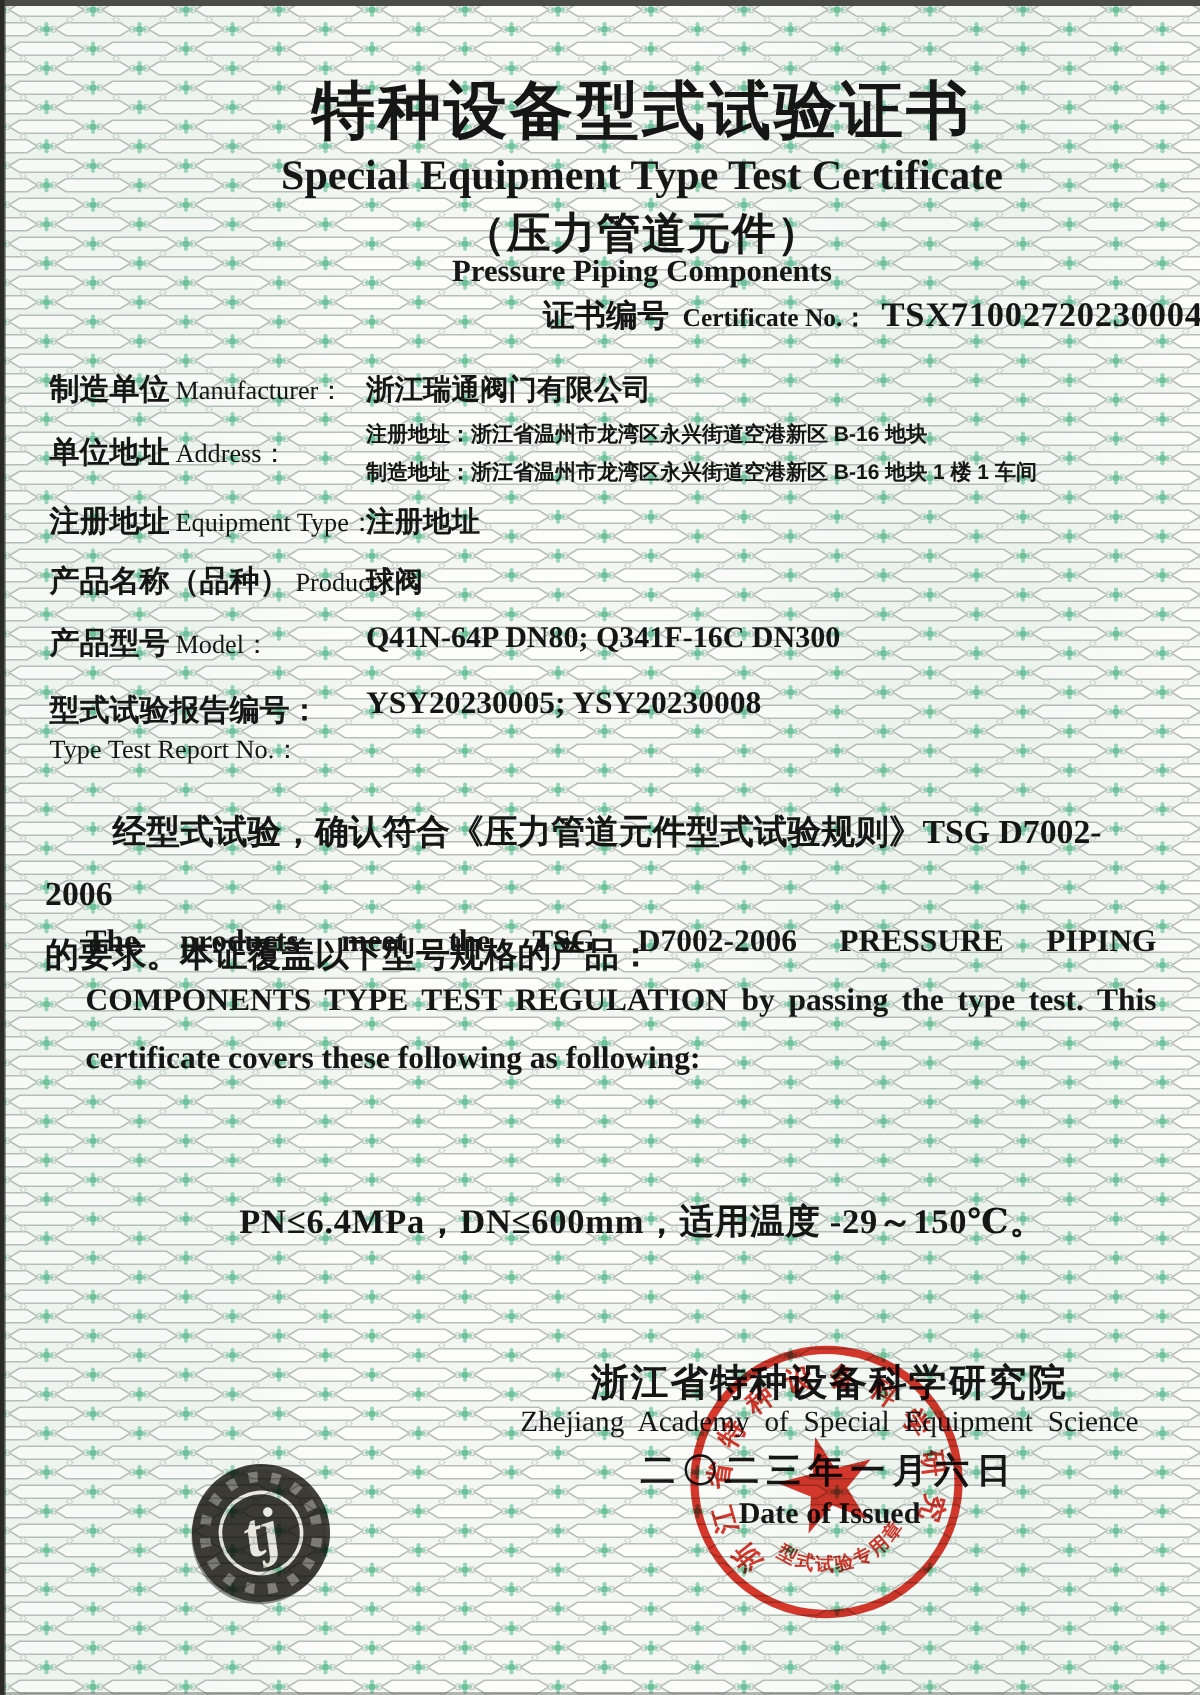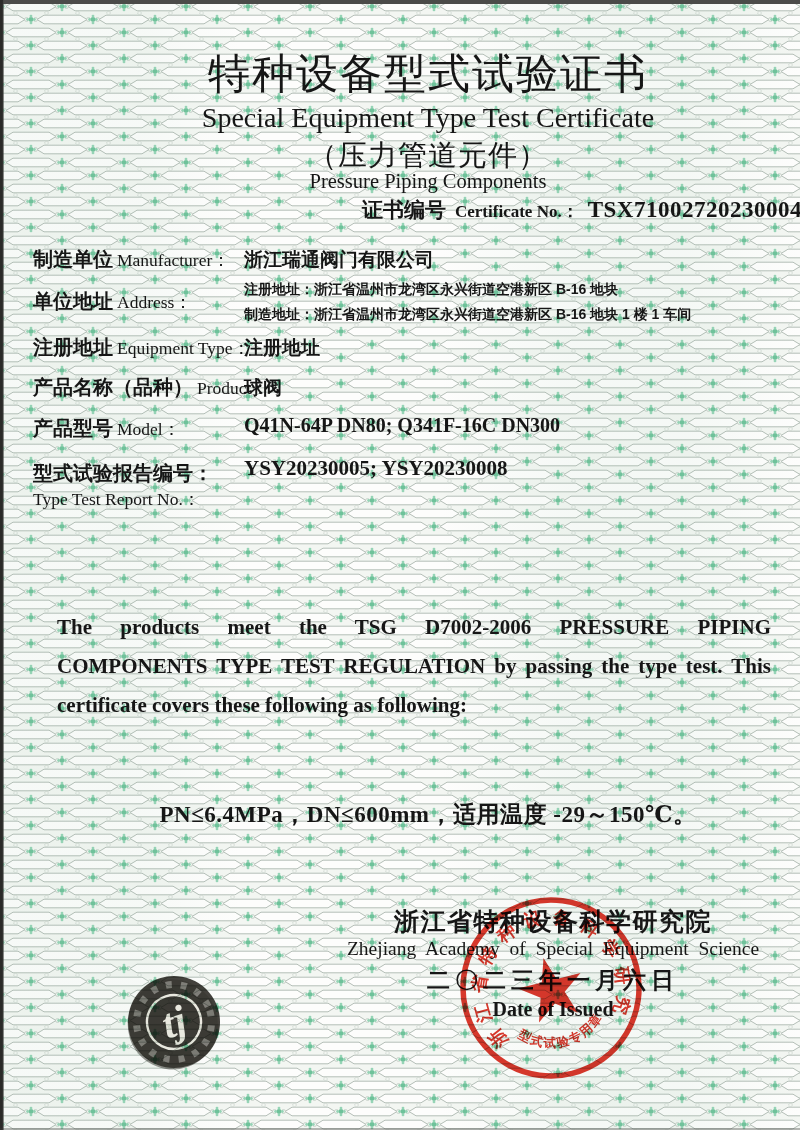--- a/index.html
+++ b/index.html
@@ -10,21 +10,21 @@
   }
   .bg-svg{position:absolute;left:0;top:0;z-index:0;}
   .edge{position:absolute;z-index:3;}
   .edge-top{left:0;top:0;width:100%;height:4px;background:#4b4b49;}
   .edge-left{left:0;top:0;width:4px;height:100%;background:linear-gradient(90deg,#2a2a28 0 60%,rgba(90,95,90,.45));}
   .edge-right{right:0;top:0;width:4px;height:100%;background:#39393
 7;}
   .edge-bottom{left:0;bottom:0;width:100%;height:2px;background:rgba(60,60,58,.35);}
   .abs{position:absolute;z-index:2;}
   .ctr{left:56px;right:0;text-align:center;}
-  .b{font-weight:normal;}
+  .b{font-weight:bold;}
   .title-zh{top:46px;font-size:42px;letter-spacing:2px;}
   .title-en{top:102px;font-size:28px;}
   .sub-zh{top:136px;font-size:29px;letter-spacing:1px;}
   .sub-en{top:170px;font-size:20.5px;}
   .certno{top:196px;left:362px;display:flex;align-items:baseline;gap:9px;white-space:nowrap;}
   .certno .lz{font-size:21px;font-weight:bold;}
   .certno .le{font-size:17px;font-weight:bold;}
   .certno .num{font-size:23px;font-weight:bold;letter-spacing:.5px;}
   .flabel{left:33px;white-space:nowrap;}
   .flabel .lz{font-size:20px;font-weight:bold;}
@@ -141,20 +141,24 @@
     <span class="le">Model：</span>
   </div>
   <div class="abs fvalue v-lat b" style="top:414px">Q41N-64P DN80; Q341F-16C DN300</div>
 
   <div class="abs flabel" style="top:460px">
     <span class="lz" style="display:block">型式试验报告编号：</span>
     <span class="le" style="display:block">Type Test Report No.：</span>
   </div>
   <div class="abs fvalue b" style="top:456px;font-size:21px">YSY20230005; YSY20230008</div>
 
+  <div class="abs para-zh">
+    <span class="ln1">经型式试验，确认符合《压力管道元件型式试验规则》TSG D7002-2006</span>
+    <span class="ln2">的要求。本证覆盖以下型号规格的产品：</span>
+  </div>
   <div class="abs para-en">
     <span class="jln">The products meet the TSG D7002-2006 PRESSURE PIPING</span>
     <span class="jln">COMPONENTS TYPE TEST REGULATION by passing the type test. This</span>
     <span class="lln">certificate covers these following as following:</span>
   </div>
   <div class="abs ctr spec">PN≤6.4MPa，DN≤600mm，适用温度 -29～150℃。</div>
 
   <div class="abs ft issuer-zh">浙江省特种设备科学研究院</div>
   <div class="abs ft issuer-en">Zhejiang Academy of Special Equipment Science</div>
   <div class="abs ft issue-date">二〇二三年一月六日</div>

